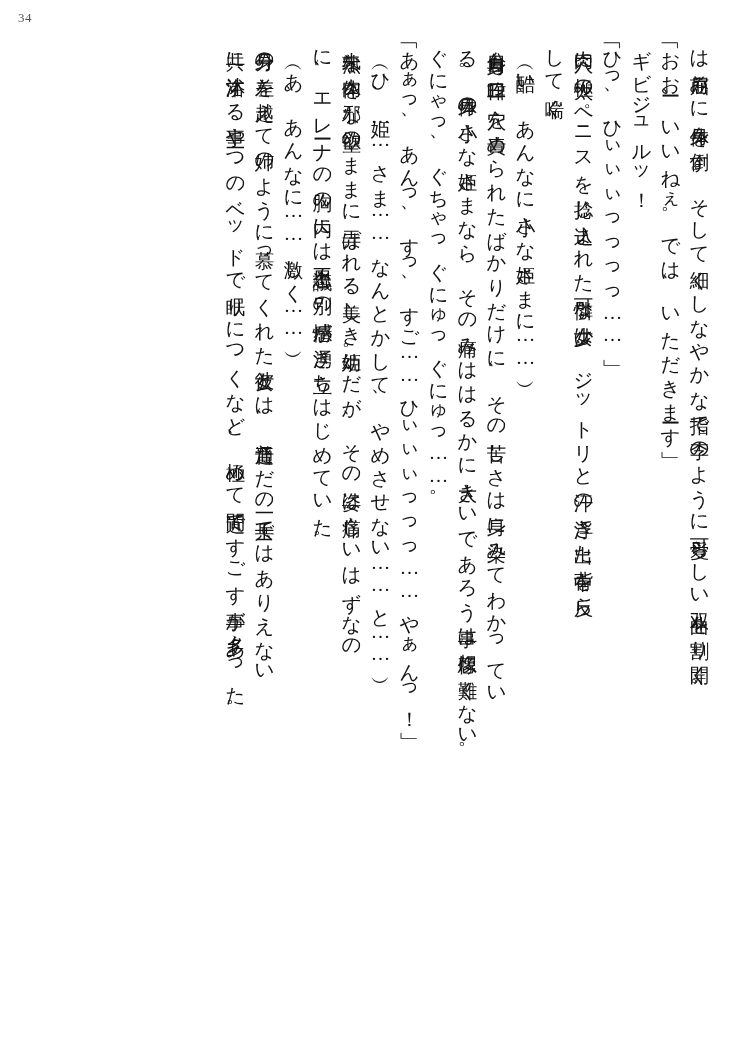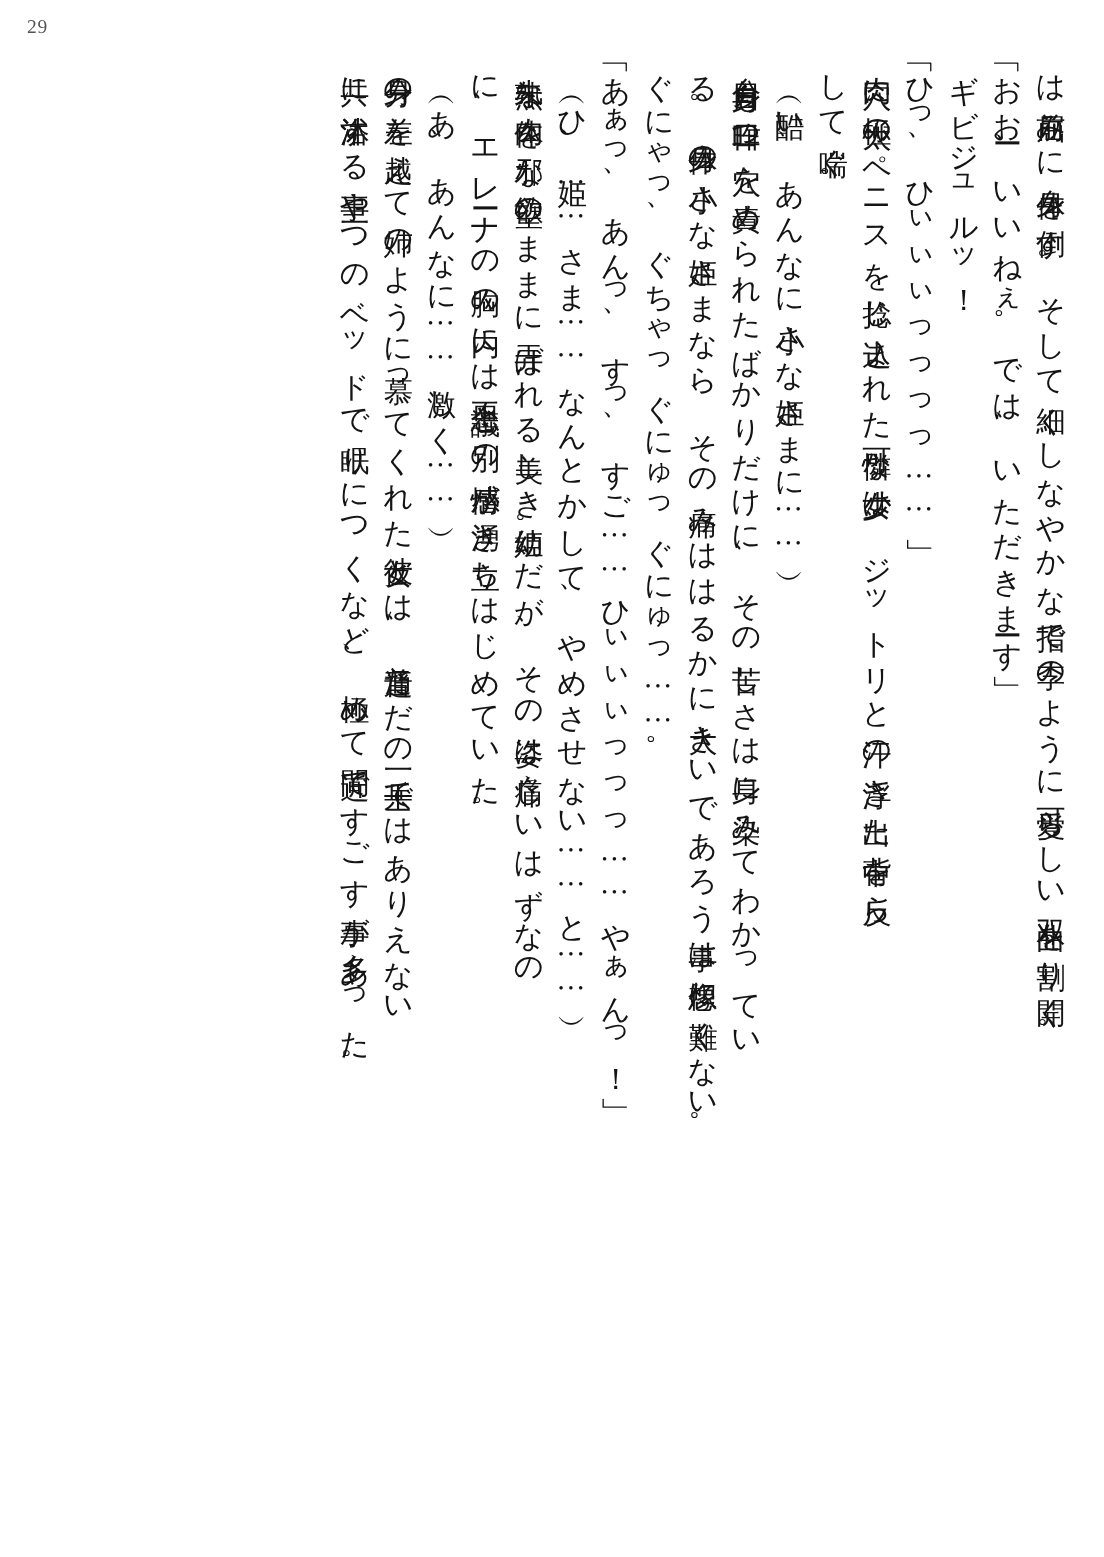--- a/index.html
+++ b/index.html
@@ -60,21 +60,21 @@
   }
   .vline.indent {
     padding-top: 22px;
     box-sizing: border-box;
   }
 </style>
 </head>
 <body>
 
 <div class="page">
-  <div class="page-number">29</div>
+  <div class="page-number">34</div>
   <div class="text-body" id="text-body">
       <div class="vline">は前屈みに身体を倒す。そして細くしなやかな指で李のように可愛らしい双曲を割り開く。</div>
       <div class="vline">「おおー、いいねぇ。では、いただきまーす」</div>
       <div class="vline">ギビジュルッ！</div>
       <div class="vline">「ひっ、ひぃぃぃっっっっ……」</div>
       <div class="vline">肉穴に極太のペニスを捻じ込まれた可憐な少女は、ジットリと汗の浮き出た背中を反ら</div>
       <div class="vline">して喘ぐ。</div>
       <div class="vline indent">（酷い、あんなに小さな姫さまに……）</div>
       <div class="vline">自分自身も昨日二つ穴を責められたばかりだけに、その苦しさは身に染みてわかってい</div>
       <div class="vline">る。身体の小さな姫さまなら、その痛みははるかに大きいであろう事は想像に難くない。</div>

